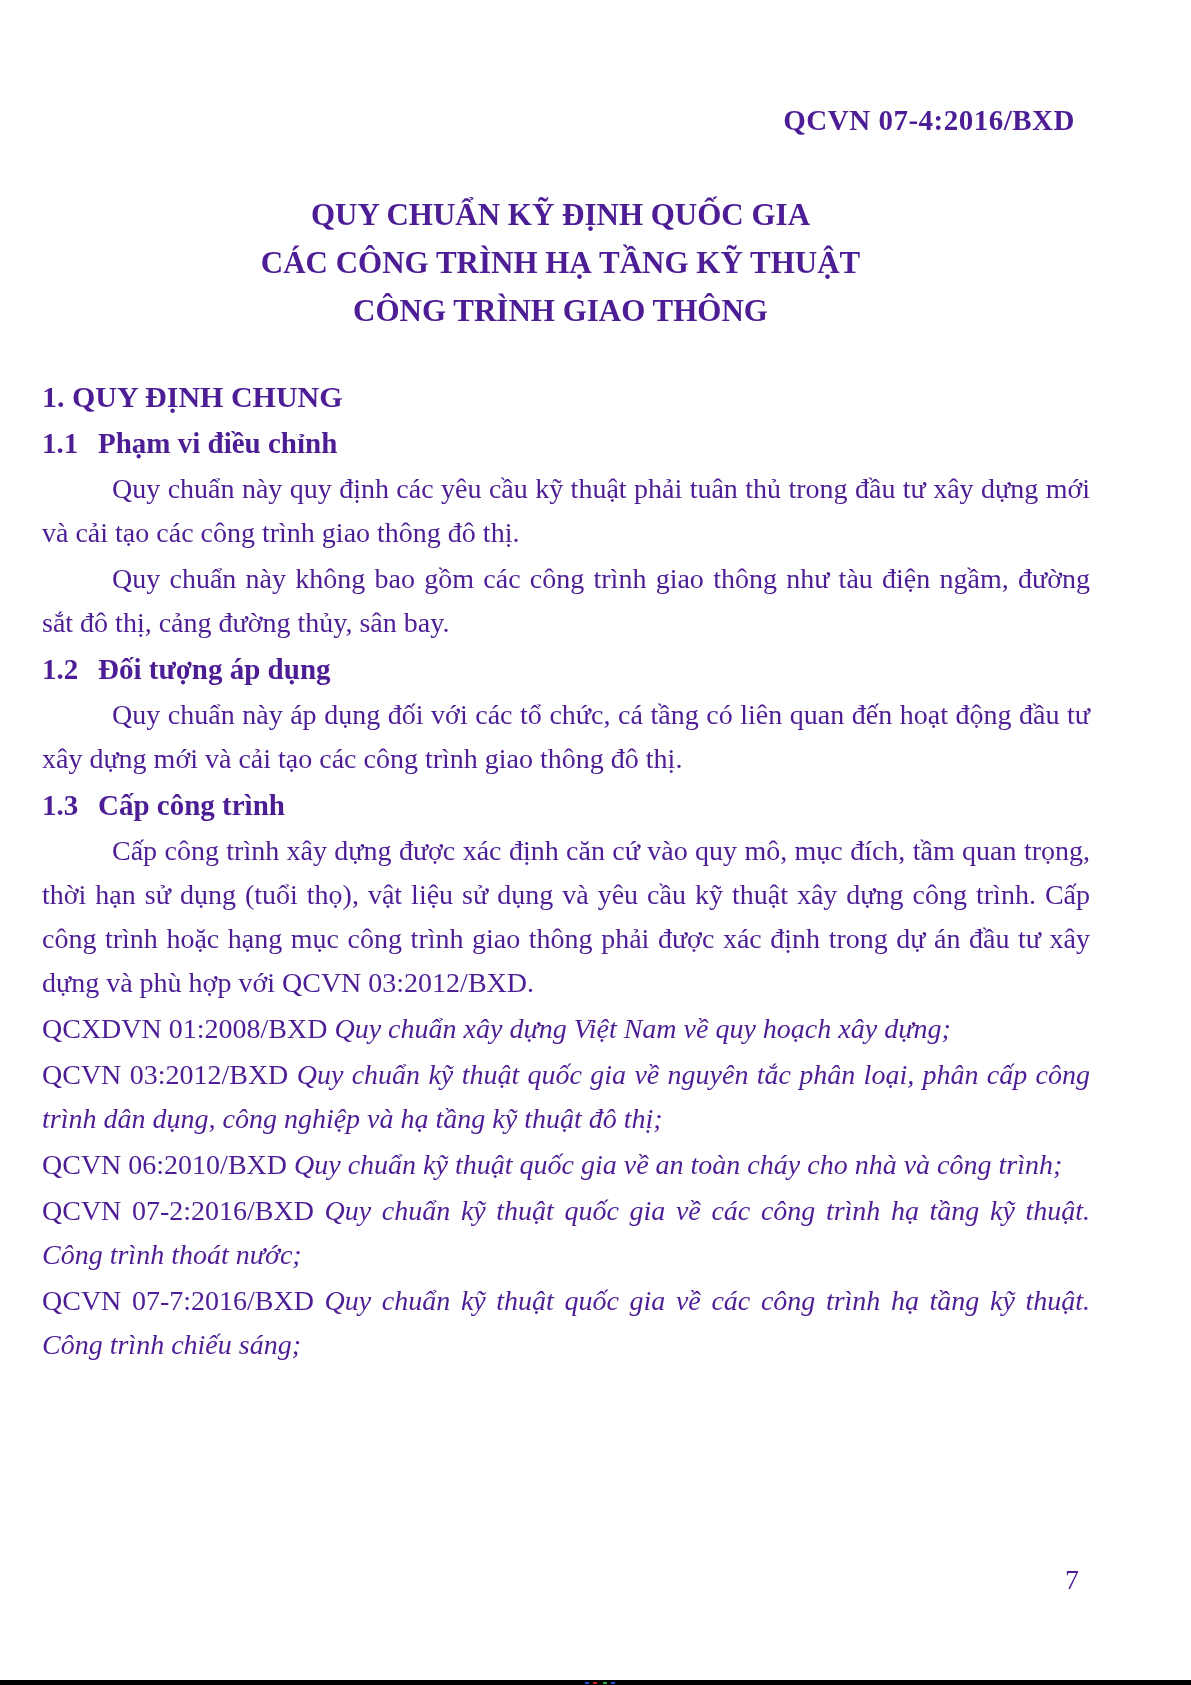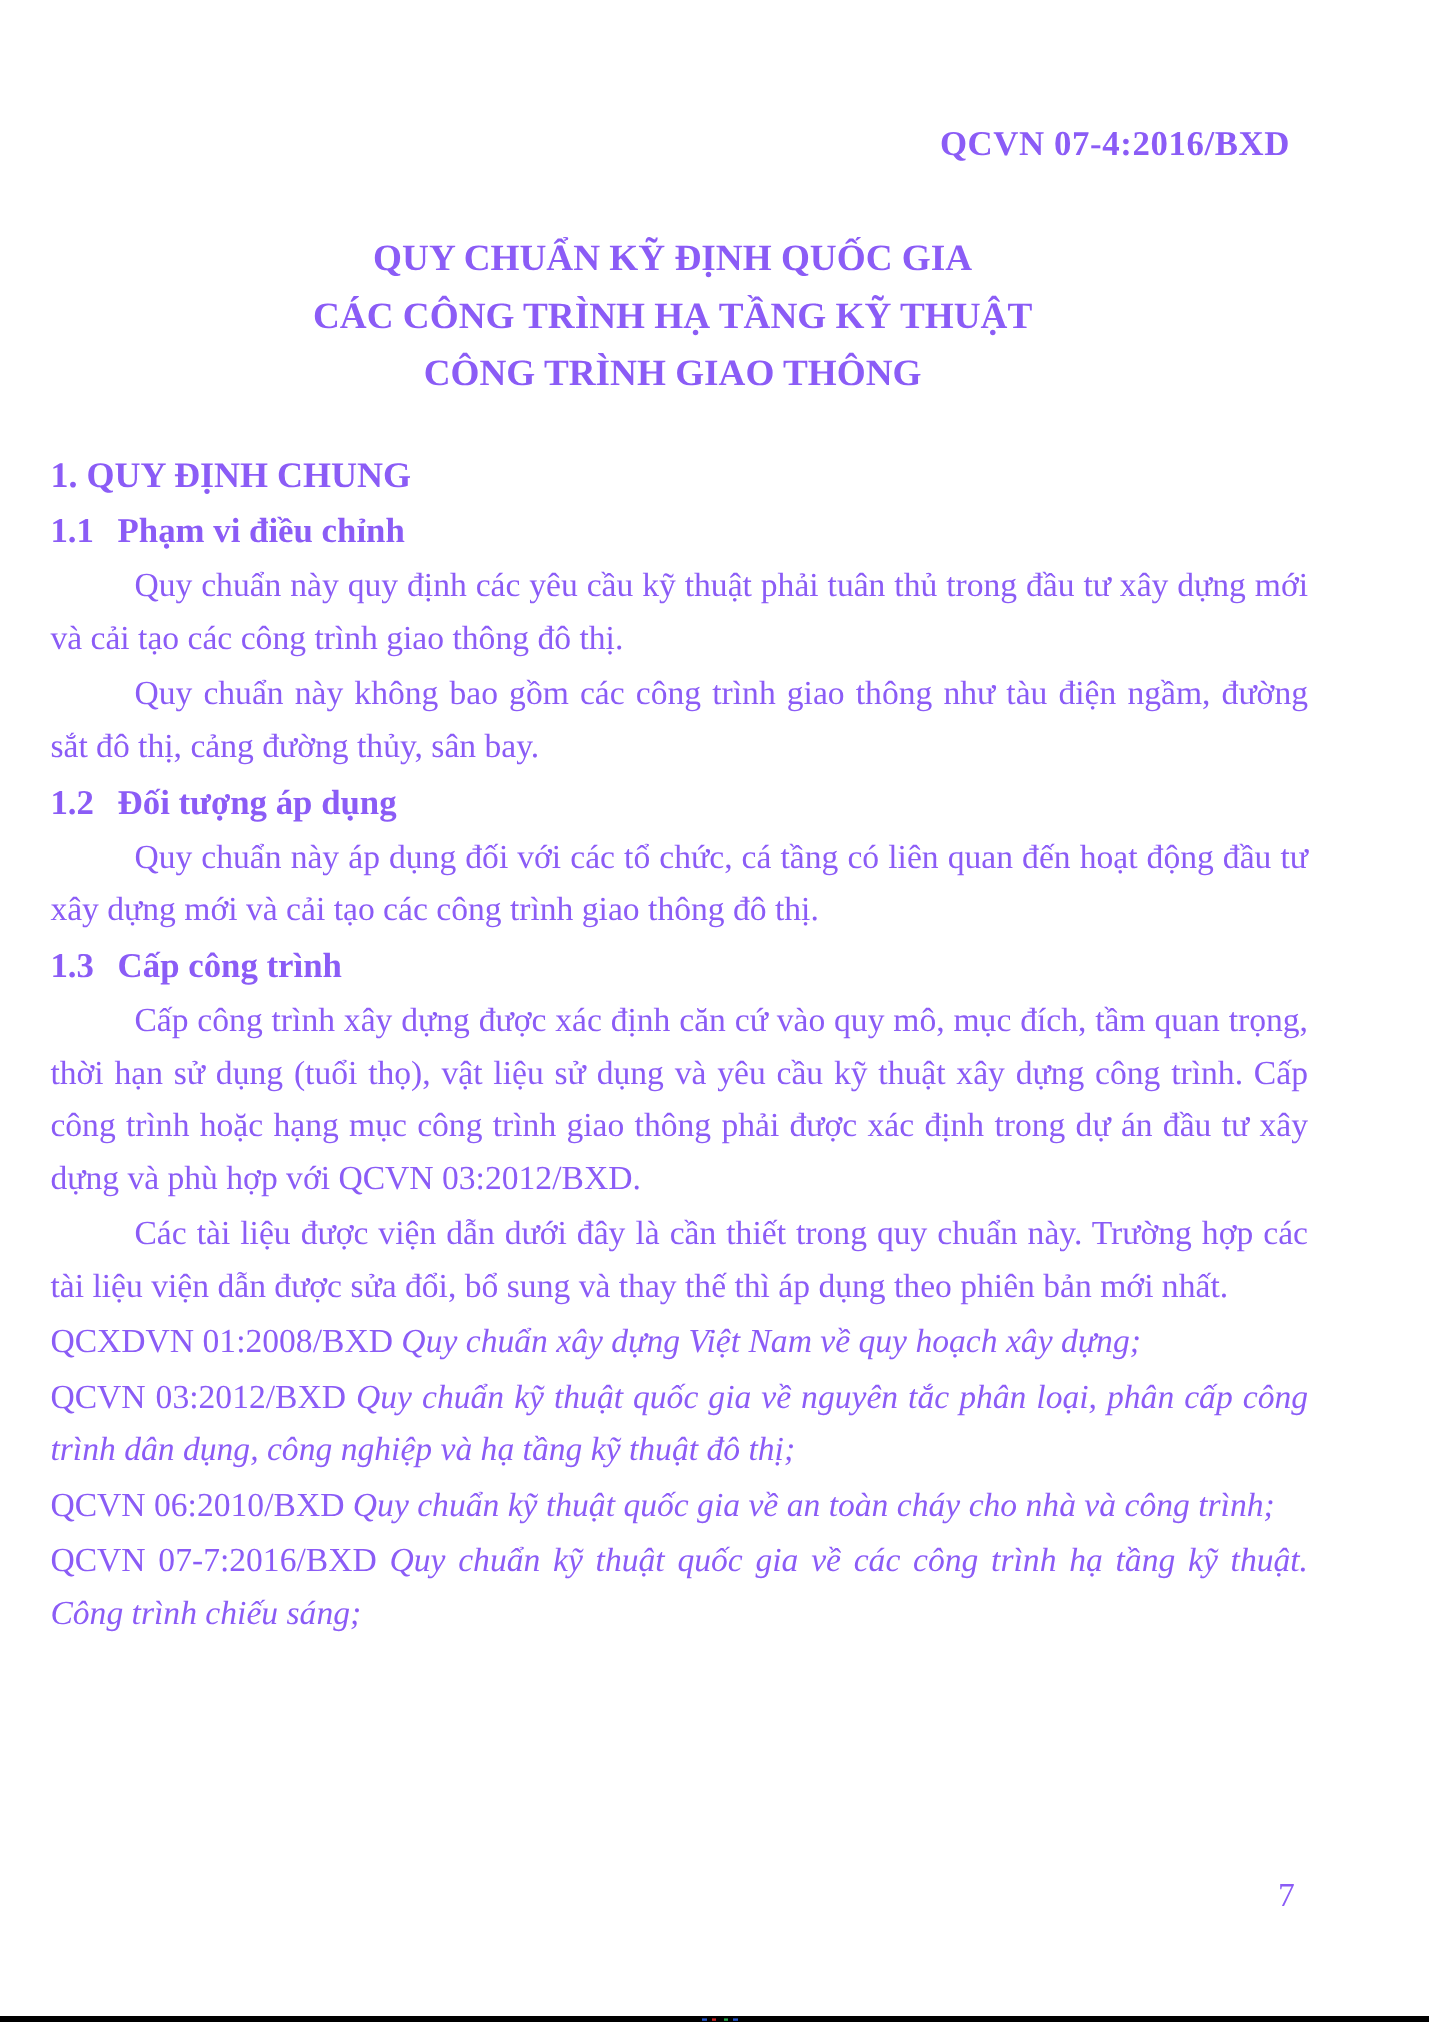--- a/index.html
+++ b/index.html
@@ -1,21 +1,21 @@
 <!DOCTYPE html>
 <html lang="vi"><head>
 <meta charset="utf-8">
 <style>
   html, body { margin: 0; padding: 0; background: #ffffff; }
   .page {
     position: relative;
     width: 1191px;
     height: 1685px;
     background: #ffffff;
-    color: #8b5cf6;
+    color: #4c1d95;
     font-family: "Liberation Serif", "DejaVu Serif", serif;
     overflow: hidden;
   }
   .header-row {
     padding-top: 101px;
     padding-right: 116px;
     text-align: right;
     font-size: 29px;
     font-weight: bold;
     line-height: 38px;
@@ -124,32 +124,34 @@
     </div>
 
     <div>
       <div class="sub-heading">
         <span class="num">1.3</span><span class="sub-title">Cấp công trình</span>
       </div>
       <p class="para">Cấp công trình xây dựng được xác định căn cứ vào quy mô, mục đích, tầm quan trọng, thời hạn sử dụng (tuổi thọ), vật liệu sử dụng và yêu cầu kỹ thuật xây dựng công trình. Cấp công trình hoặc hạng mục công trình giao thông phải được xác định trong dự án đầu tư xây dựng và phù hợp với QCVN 03:2012/BXD.</p>
     </div>
 
     <div>
-      <p class="para">Các tài liệu được viện dẫn dưới đây là cần thiết trong quy chuẩn này. Trường hợp các tài liệu viện dẫn được sửa đổi, bổ sung và thay thế thì áp dụng theo phiên bản mới nhất.</p>
     </div>
 
     <div>
       <p class="ref">
         <span class="ref-code">QCXDVN 01:2008/BXD</span> <span class="ref-desc">Quy chuẩn xây dựng Việt Nam về quy hoạch xây dựng;</span>
       </p>
       <p class="ref">
         <span class="ref-code">QCVN 03:2012/BXD</span> <span class="ref-desc">Quy chuẩn kỹ thuật quốc gia về nguyên tắc phân loại, phân cấp công trình dân dụng, công nghiệp và hạ tầng kỹ thuật đô thị;</span>
       </p>
       <p class="ref">
         <span class="ref-code">QCVN 06:2010/BXD</span> <span class="ref-desc">Quy chuẩn kỹ thuật quốc gia về an toàn cháy cho nhà và công trình;</span>
+      </p>
+      <p class="ref">
+        <span class="ref-code">QCVN 07-2:2016/BXD</span> <span class="ref-desc">Quy chuẩn kỹ thuật quốc gia về các công trình hạ tầng kỹ thuật. Công trình thoát nước;</span>
       </p>
       <p class="ref">
         <span class="ref-code">QCVN 07-7:2016/BXD</span> <span class="ref-desc">Quy chuẩn kỹ thuật quốc gia về các công trình hạ tầng kỹ thuật. Công trình chiếu sáng;</span>
       </p>
     </div>
 
   </div>
 
   <div class="page-number">7</div>
 

